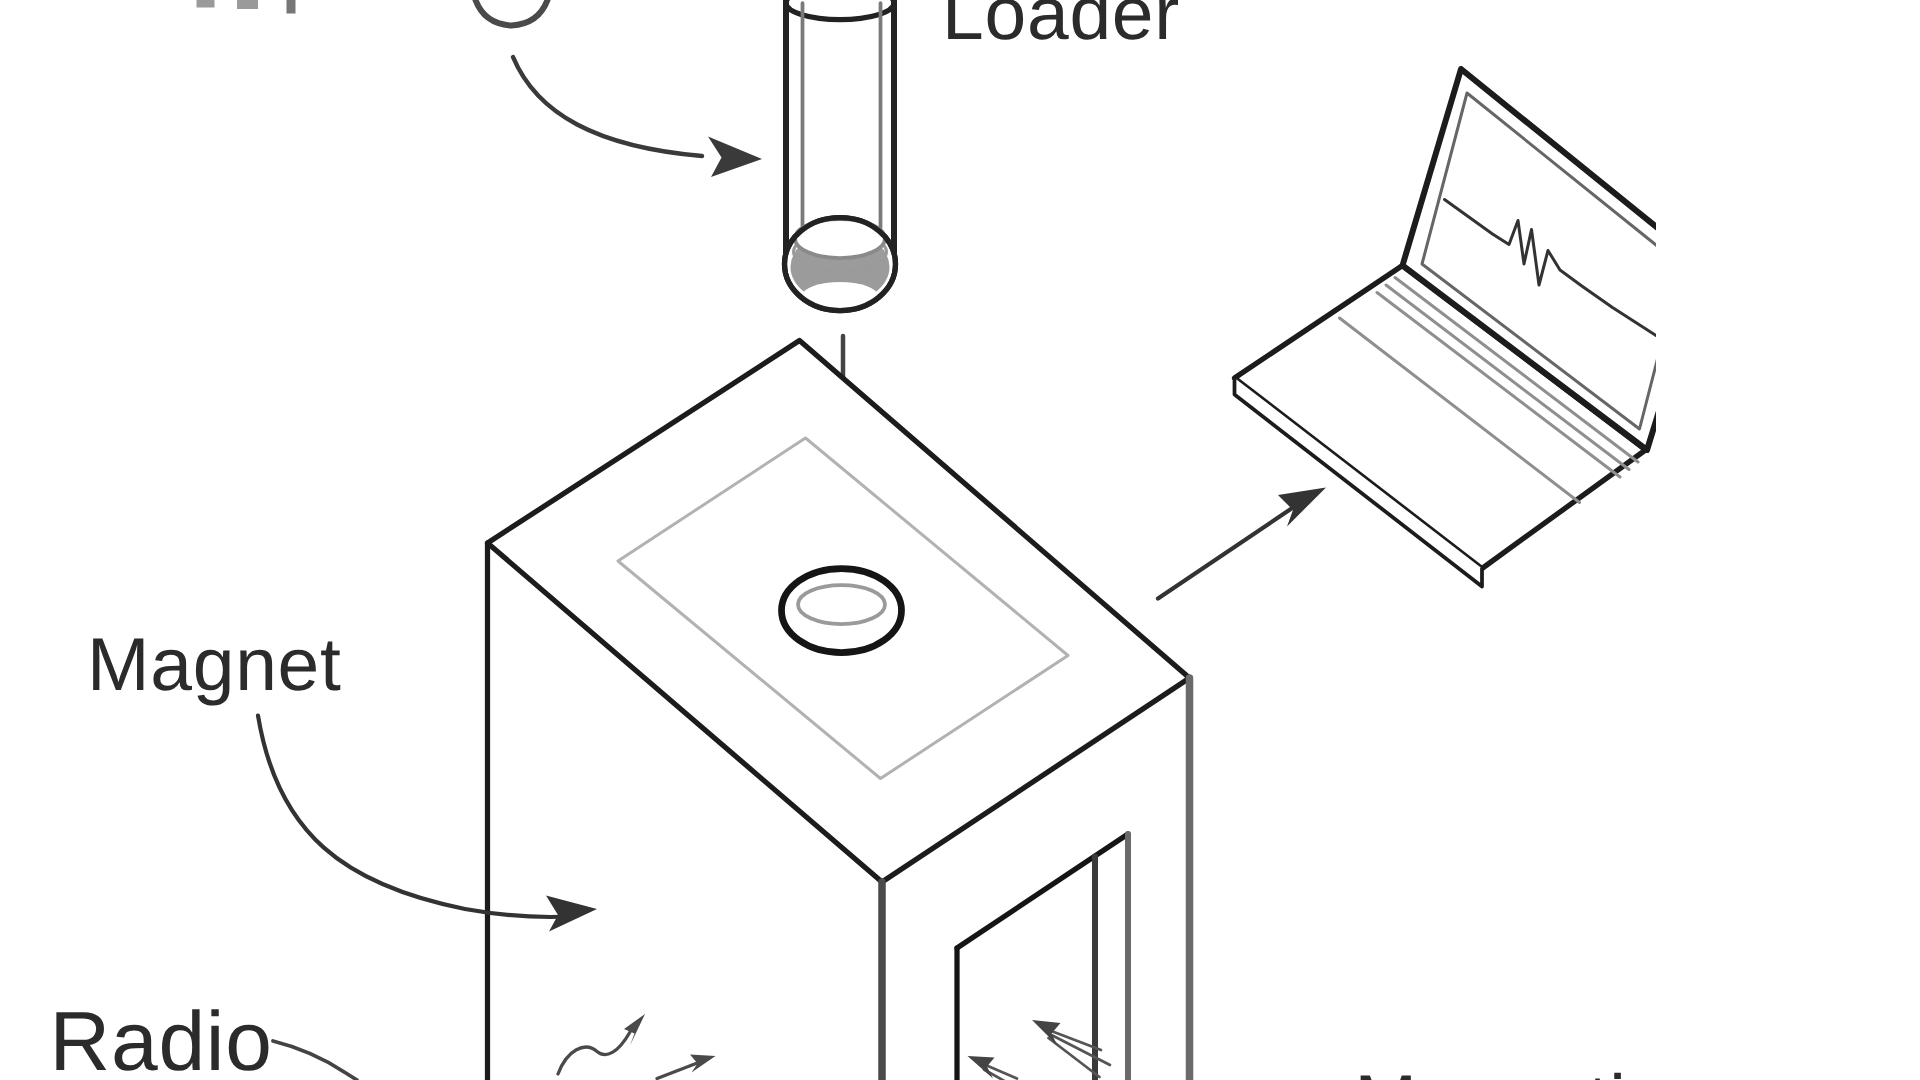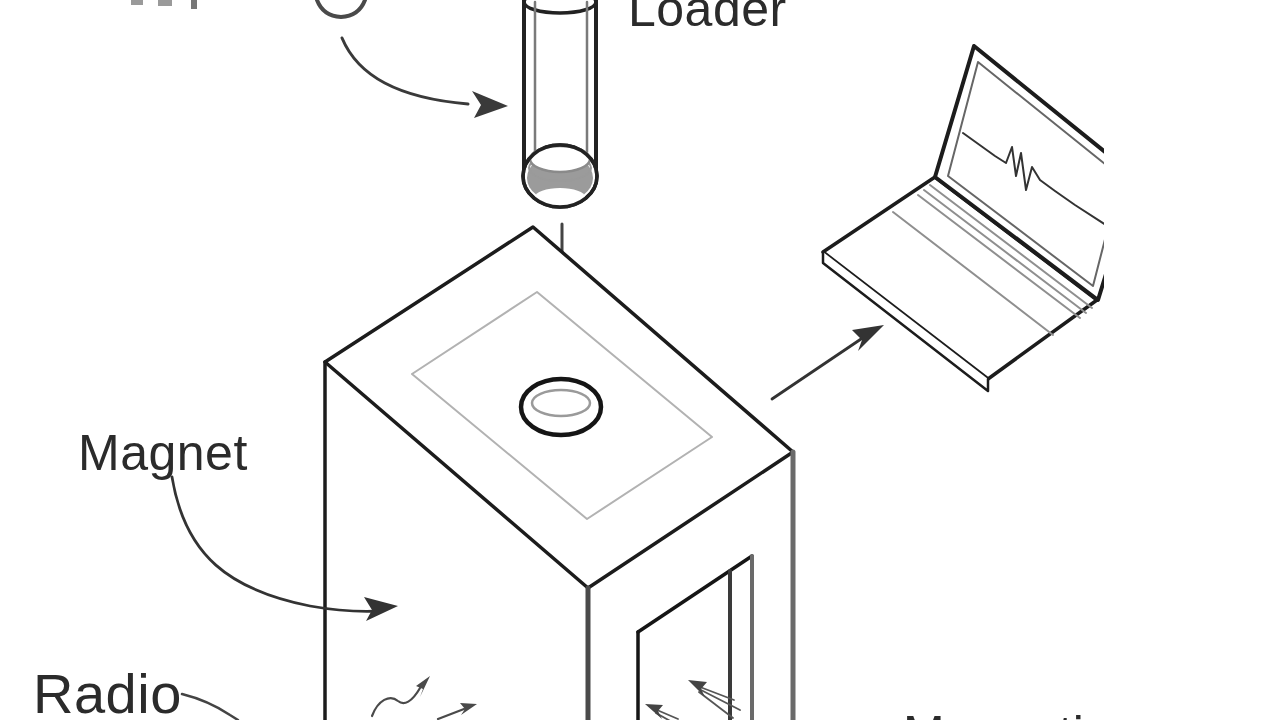--- a/index.html
+++ b/index.html
@@ -6,21 +6,21 @@
   #stage{
     position:relative;width:1104px;height:720px;background:#fff;overflow:hidden;
     font-family:"Liberation Sans", sans-serif;
   }
   #art{position:absolute;left:0;top:0;width:1280px;height:720px;}
   .lbl{
     position:absolute;color:#2b2b2b;font-size:50px;line-height:1.18;
     white-space:pre;letter-spacing:0.5px;
   }
   #lbl-loader{left:628px;top:-20px;}
-  #lbl-magnet{left:58px;top:424px;margin-left:20px;}
+  #lbl-magnet{left:58px;top:414px;}
   #lbl-radio{left:33px;top:661px;font-size:56px;}
   #lbl-computer{left:1028px;top:392px;line-height:64px;}
   #lbl-magnetic{left:903px;top:705px;}
 </style>
 </head>
 <body>
 
 <div id="stage">
 
   <svg id="art" viewBox="0 0 1280 720" stroke-linecap="round" stroke-linejoin="round">

